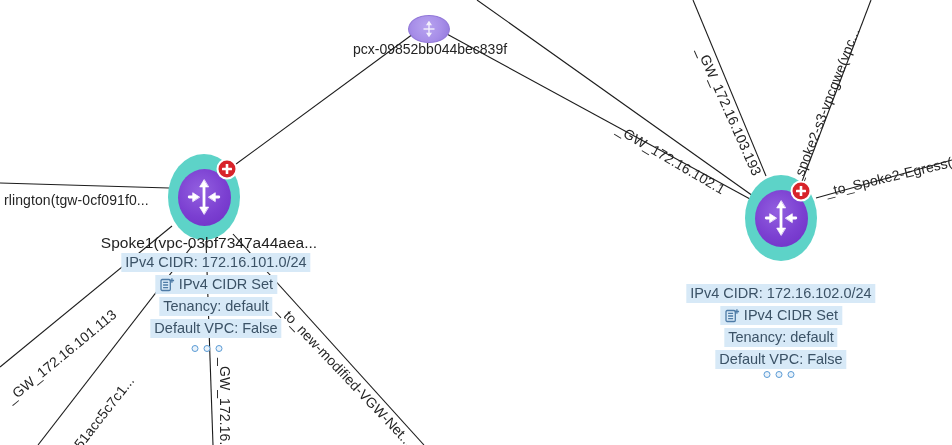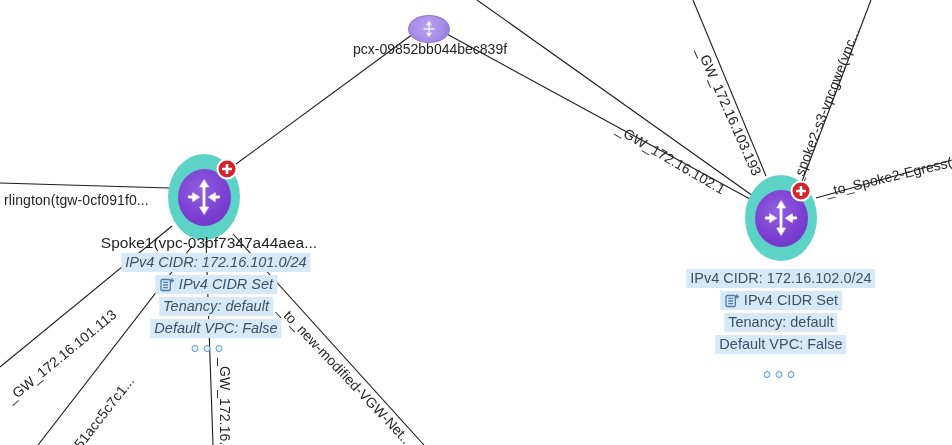--- a/index.html
+++ b/index.html
@@ -124,21 +124,21 @@
       <circle cx="12" cy="12" r="9.5" fill="#d8232a" stroke="#ffffff" stroke-width="2"></circle>
       <g fill="#ffffff">
         <rect x="7" y="10.7" width="10" height="2.6" rx="0.5"></rect>
         <rect x="10.7" y="7" width="2.6" height="10" rx="0.5"></rect>
       </g>
     </svg>
   </div>
 
   <div class="node-title" style="left:209px;top:234px;">Spoke1(vpc-03bf7347a44aea...</div>
 
-  <div class="attr-rows" style="left:216px;top:253px;font-style:italic;">
+  <div class="attr-rows" style="left:216px;top:253px;">
     <div class="attr-row">
       <span>IPv4 CIDR: 172.16.101.0/24</span>
     </div>
     <div class="attr-row">
       <svg width="15" height="15" viewBox="0 0 15 15">
         <g fill="none" stroke="#4e7ba6" stroke-width="1.3">
           <rect x="1.7" y="2.5" width="9.3" height="11" rx="1.2"></rect>
           <line x1="3.8" y1="5.4" x2="8.8" y2="5.4"></line>
           <line x1="3.8" y1="8" x2="8.8" y2="8"></line>
           <line x1="3.8" y1="10.6" x2="8.8" y2="10.6"></line>
@@ -181,21 +181,21 @@
     <svg class="badge" style="left:789px;top:179px;" width="24" height="24" viewBox="0 0 24 24">
       <circle cx="12" cy="12" r="9.5" fill="#d8232a" stroke="#ffffff" stroke-width="2"></circle>
       <g fill="#ffffff">
         <rect x="7" y="10.7" width="10" height="2.6" rx="0.5"></rect>
         <rect x="10.7" y="7" width="2.6" height="10" rx="0.5"></rect>
       </g>
     </svg>
   </div>
 
 
-  <div class="attr-rows" style="left:781px;top:269px;">
+  <div class="attr-rows" style="left:781px;top:284px;">
     <div class="attr-row">
       <span>IPv4 CIDR: 172.16.102.0/24</span>
     </div>
     <div class="attr-row">
       <svg width="15" height="15" viewBox="0 0 15 15">
         <g fill="none" stroke="#4e7ba6" stroke-width="1.3">
           <rect x="1.7" y="2.5" width="9.3" height="11" rx="1.2"></rect>
           <line x1="3.8" y1="5.4" x2="8.8" y2="5.4"></line>
           <line x1="3.8" y1="8" x2="8.8" y2="8"></line>
           <line x1="3.8" y1="10.6" x2="8.8" y2="10.6"></line>

